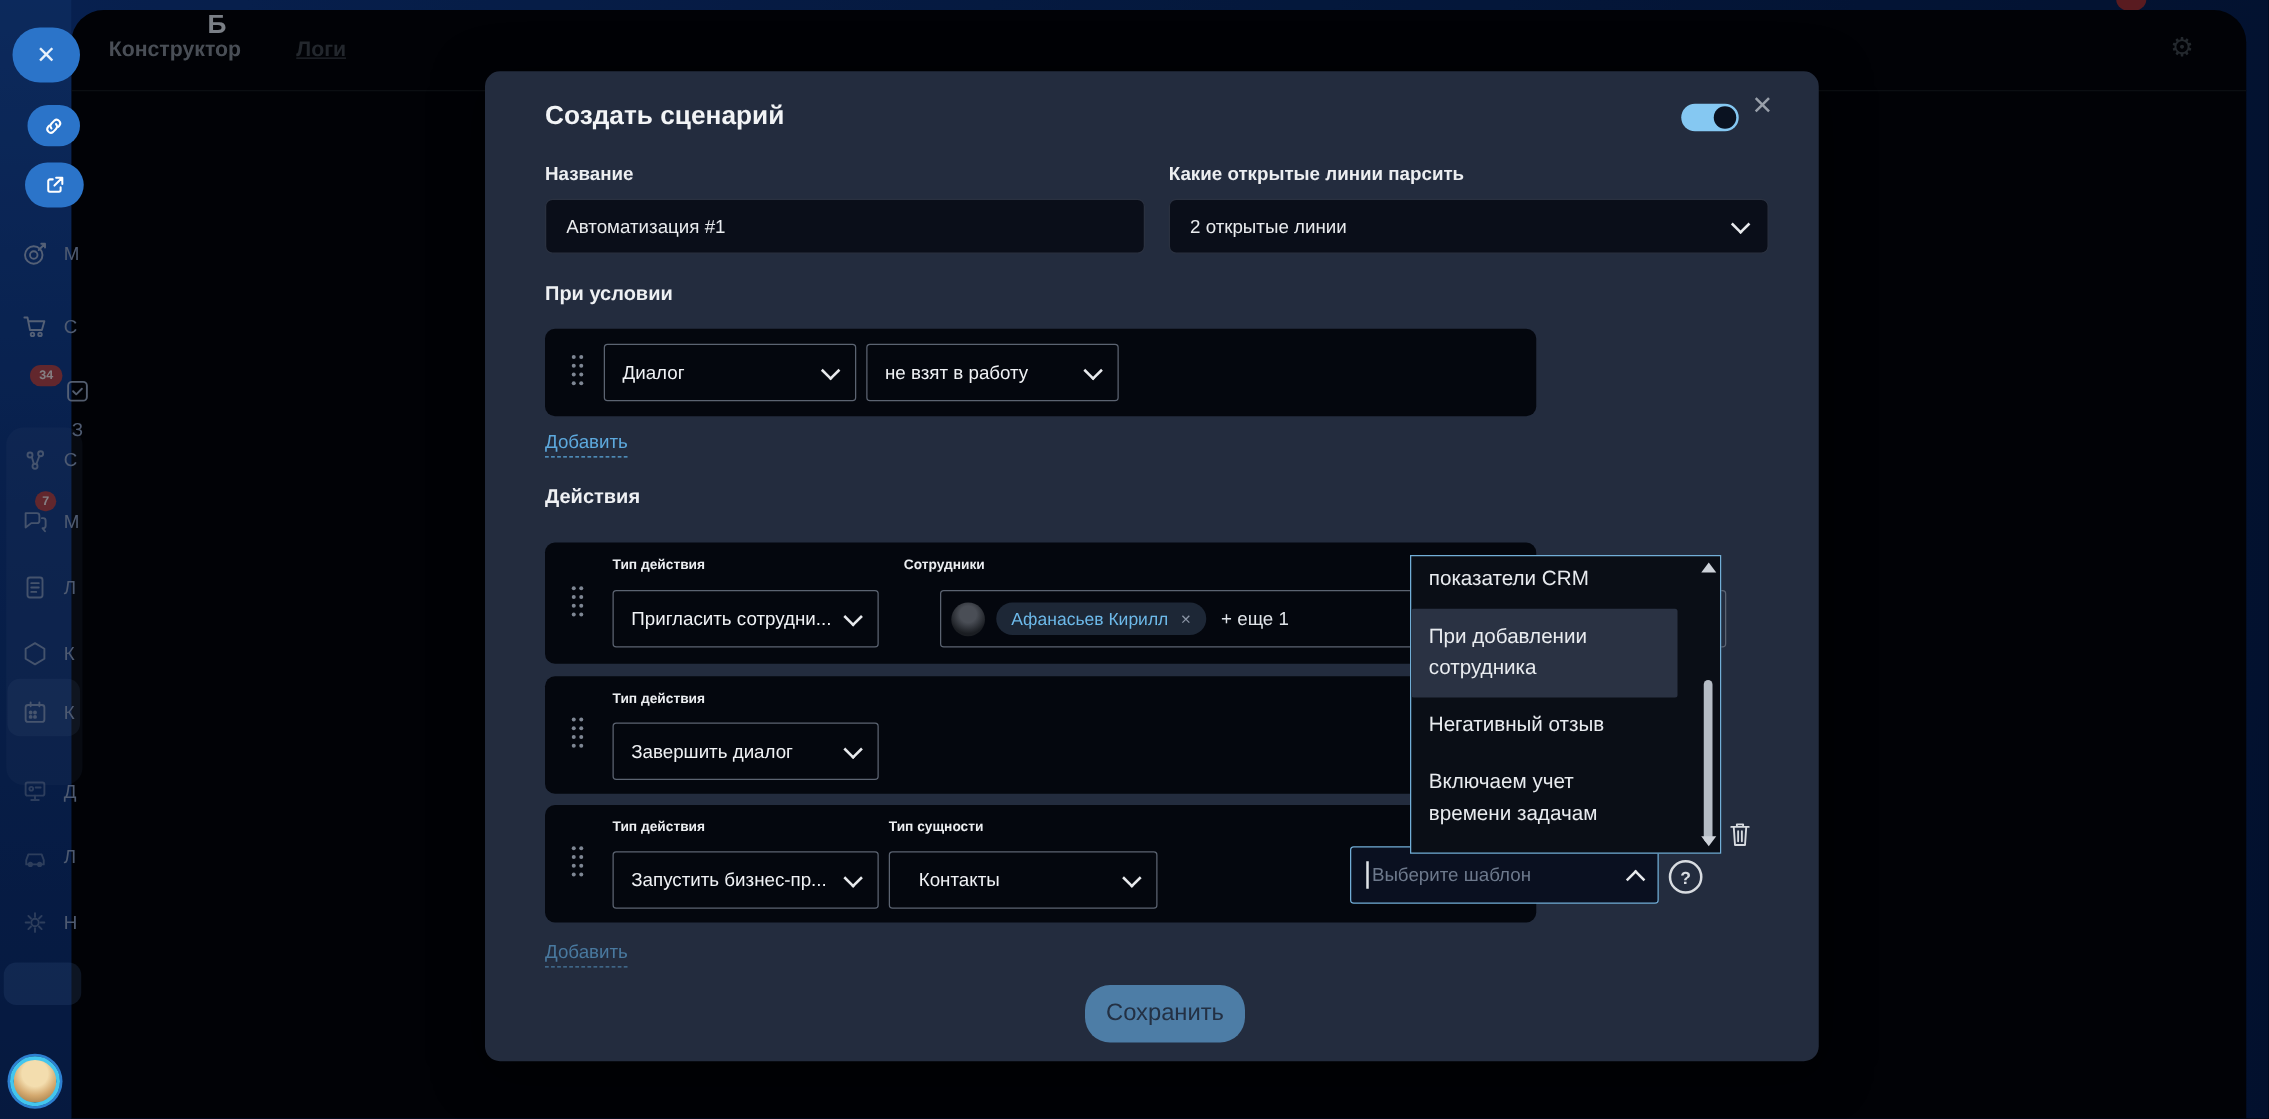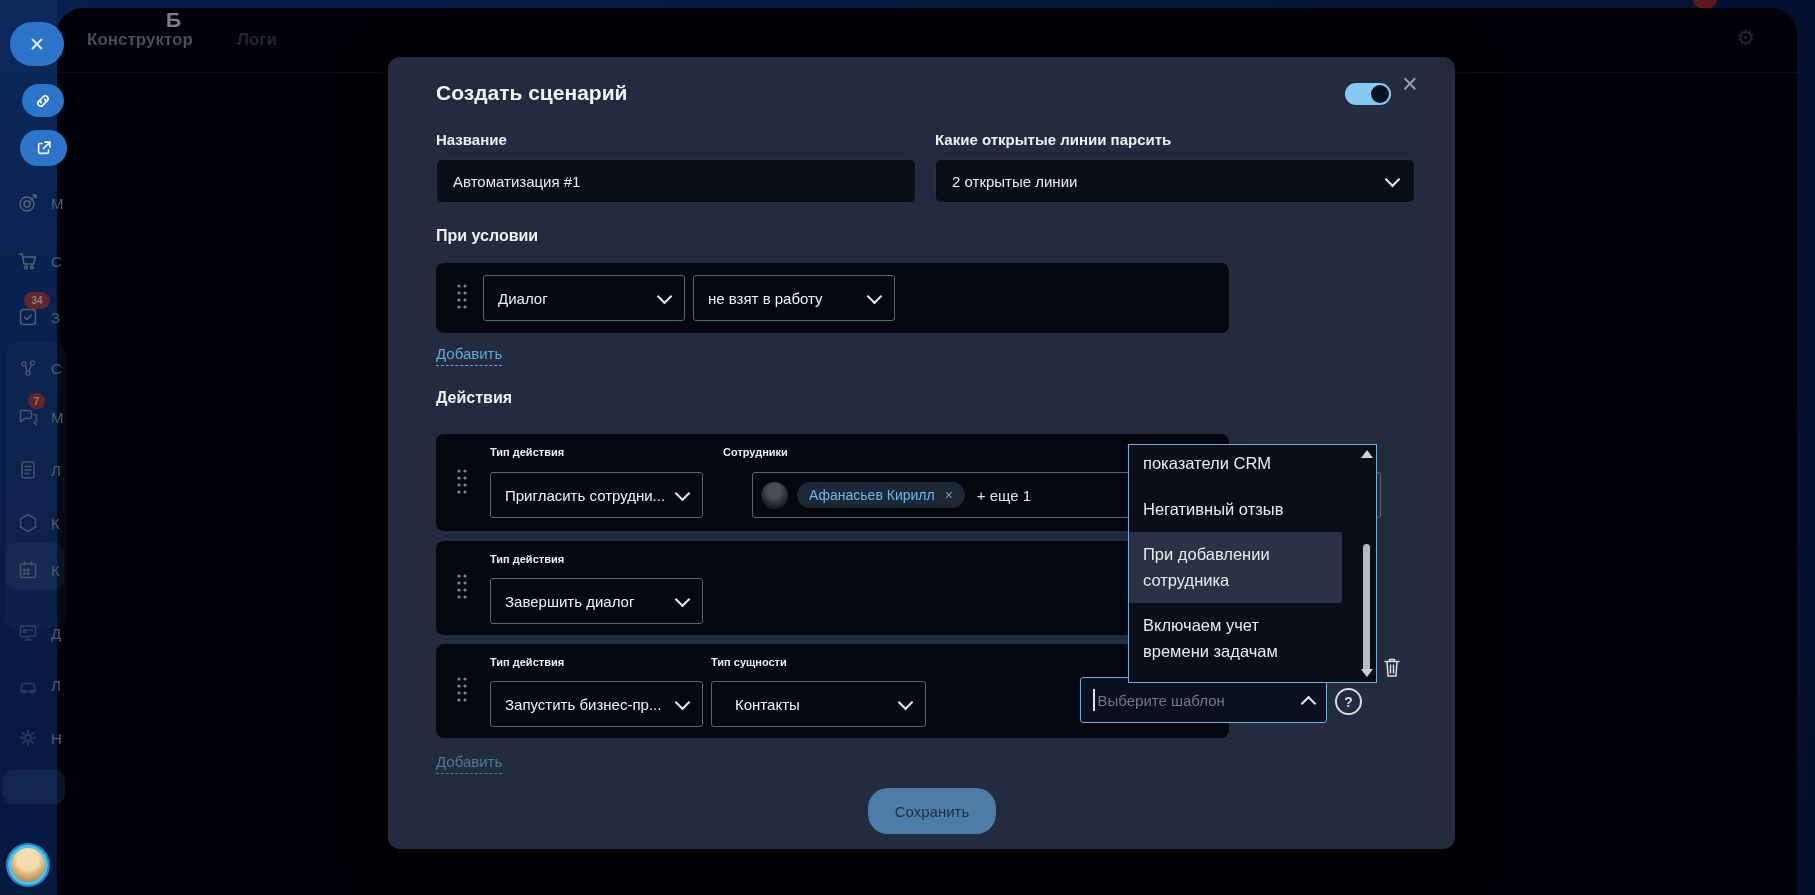--- a/index.html
+++ b/index.html
@@ -10,21 +10,21 @@
   .red-bubble{position:absolute;left:1693px;top:-9px;width:24px;height:18px;border-radius:50%;background:#a23136;}
   .hamburger{position:absolute;left:44px;top:8px;font-size:22px;color:#b9c6de;z-index:8;}
   .logo-letter{position:absolute;left:166px;top:8px;font-size:21px;font-weight:bold;color:#dfe5ee;z-index:8;}
   
   .panel{position:absolute;left:57px;top:8px;width:1740px;height:887px;background:#020306;
          border-radius:26px 26px 0 0;z-index:5;}
   .topbar{position:absolute;left:0;top:0;right:0;height:64px;}
   .topbar .divider{position:absolute;left:0;right:0;top:64px;height:1px;background:#15181d;}
   .tab{position:absolute;top:22px;font-size:17px;font-weight:bold;}
   .tab.active{left:30px;color:#868d97;}
-  .tab.inactive{left:180px;color:#40464d;}
+  .tab.inactive{left:180px;color:#40464d;text-decoration:underline;}
   .gear-top{position:absolute;right:42px;top:18px;font-size:21px;color:#41474e;}
   
   .sidebar{position:absolute;left:0;top:0;width:57px;height:895px;z-index:10;overflow:visible;
            background:linear-gradient(180deg,#174aa2,#0f3884 45%,#0b2d6e);}
   .side-group{position:absolute;left:5px;top:342px;width:61px;height:286px;background:rgba(120,150,210,.10);border-radius:14px;}
   .side-activebg{position:absolute;left:6px;top:543px;width:58px;height:46px;background:rgba(130,160,220,.14);border-radius:10px;}
   .side-pillbtn{position:absolute;left:3px;top:770px;width:62px;height:34px;background:rgba(90,140,220,.25);border-radius:10px;}
   .side-item{position:absolute;left:0;width:90px;display:flex;align-items:center;gap:12px;padding-left:17px;height:30px;}
   .side-item svg{flex:none;}
   .side-label{font-size:15px;color:#8fa3c8;}
@@ -82,21 +82,21 @@
   .combo{position:absolute;left:644px;top:33px;width:247px;height:46px;border:1px solid #72aed7;border-radius:3px;
          box-sizing:border-box;background:#0a1020;display:flex;align-items:center;padding:0 12px;}
   .caret-bar{width:1.5px;height:22px;background:#dfe3e8;margin-right:3px;flex:none;}
   .combo .ph{flex:1;font-size:15px;color:#6d798c;}
   .help-btn{position:absolute;left:899px;top:44px;width:27px;height:27px;border:2px solid #d8dce1;border-radius:50%;
             box-sizing:border-box;display:flex;align-items:center;justify-content:center;
             font-size:14px;font-weight:bold;color:#d8dce1;}
   .trash-btn{position:absolute;left:946px;top:12px;}
   .t-ico{stroke:#d8dce1;fill:none;stroke-width:1.5;stroke-linecap:round;stroke-linejoin:round;}
   .save-btn{position:absolute;left:480px;top:731px;width:128px;height:46px;background:#4d7da6;border-radius:20px;
-            display:flex;align-items:center;justify-content:center;font-size:15px;color:#233043;cursor:pointer;}
+            display:flex;align-items:center;justify-content:center;font-size:19px;color:#233043;cursor:pointer;}
   
   .dropdown{position:absolute;left:1080px;top:444px;width:249px;height:239px;background:#0a0e16;
             border:1px solid #72aed7;box-sizing:border-box;z-index:60;overflow:hidden;margin-left:48px;}
   .dd-item{padding:10px 14px;width:183px;font-size:16.5px;color:#e8ebef;line-height:1.55;cursor:pointer;}
   .dd-item.first{padding-top:6px;}
   .dd-item.sel{background:#2a3243;width:185px;border-radius:2px;}
   .dd-scroll{position:absolute;right:3px;top:3px;bottom:3px;width:13px;}
   .tri-up{position:absolute;top:2px;left:1px;width:0;height:0;border-left:6px solid transparent;
           border-right:6px solid transparent;border-bottom:8px solid #cdd2d9;}
   .tri-dn{position:absolute;bottom:2px;left:1px;width:0;height:0;border-left:6px solid transparent;
@@ -137,21 +137,21 @@
       <span class="side-label">М</span>
     </div>
     <div class="side-item" style="top:246px;">
       <svg class="s-ico op1" width="22" height="22" viewBox="0 0 22 22">
           <path d="M2.5 4h2.5l2 10h9.5l2-7H6"></path>
           <circle cx="9" cy="17.5" r="1.4"></circle>
           <circle cx="15" cy="17.5" r="1.4"></circle>
         </svg>
       <span class="side-label">С</span>
     </div>
-    <div class="side-item" style="top:302px;">
+    <div class="side-item" style="top:302px;flex-direction:column;">
       <span class="badge badge34">34</span>
       <svg class="s-ico op1" width="22" height="22" viewBox="0 0 22 22">
           <rect x="3.5" y="3.5" width="15" height="15" rx="3"></rect>
           <path d="M7.5 11l2.5 2.5 4.5-4.5"></path>
         </svg>
       <span class="side-label">З</span>
     </div>
     <div class="side-item" style="top:353px;">
       <svg class="s-ico op2" width="22" height="22" viewBox="0 0 22 22">
           <circle cx="7" cy="7" r="2"></circle>
@@ -374,22 +374,22 @@
       </div>
     </div>
 
     <div class="addlink dim" style="top:696px;">Добавить</div>
 
     <div class="save-btn">Сохранить</div>
   </div>
 
   <div class="dropdown">
     <div class="dd-item first">показатели CRM</div>
+    <div class="dd-item sel">При добавлении сотрудника</div>
     <div class="dd-item">Негативный отзыв</div>
-    <div class="dd-item sel">При добавлении сотрудника</div>
     <div class="dd-item">Включаем учет времени задачам</div>
     <div class="dd-scroll">
       <div class="tri-up"></div>
       <div class="dd-thumb"></div>
       <div class="tri-dn"></div>
     </div>
   </div>
 
 </div>
 

